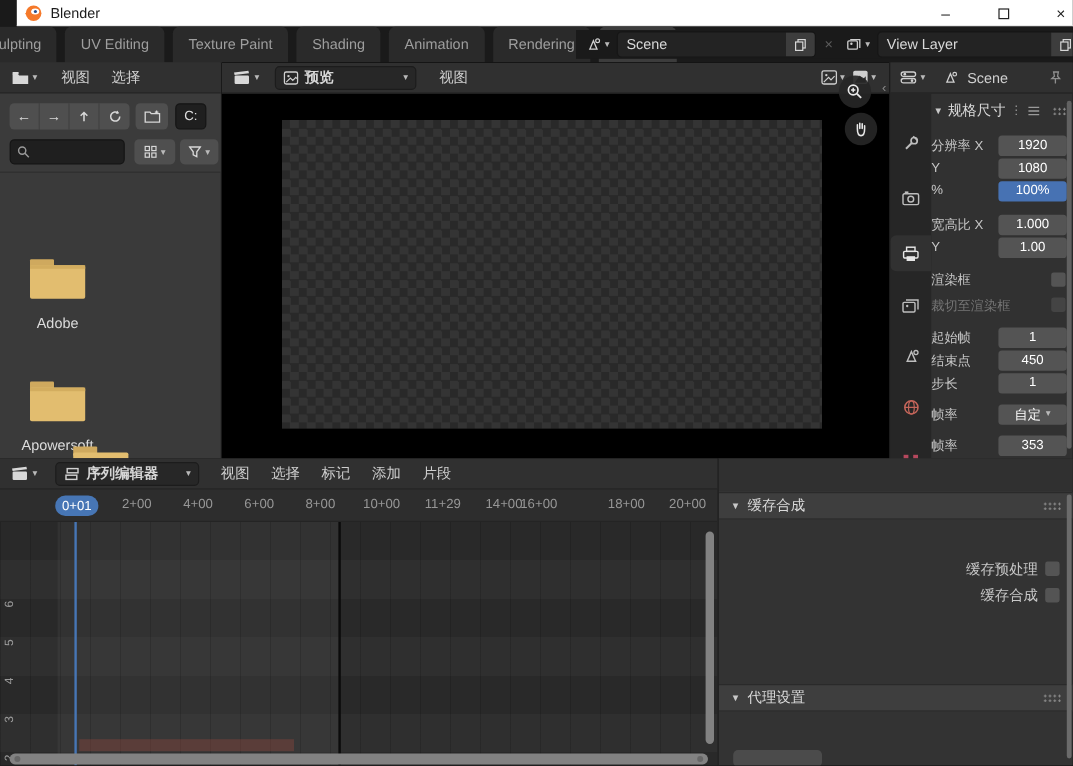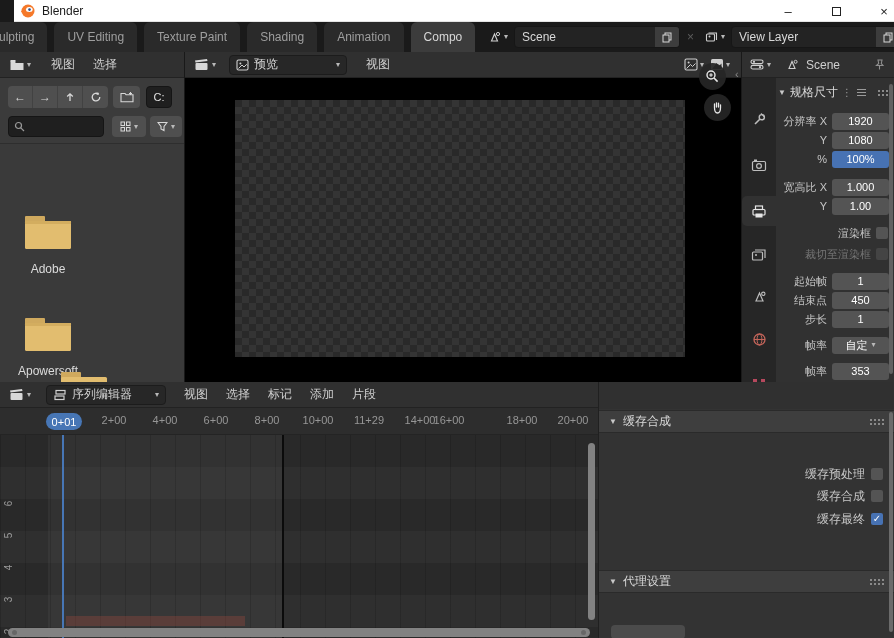--- a/index.html
+++ b/index.html
@@ -40,21 +40,21 @@
   .xbtn { width:15px; text-align:center; color:#5c5c5c; font-size:12px; }
   .chev { color:#b9b9b9; font-size:8px; line-height:1; }
 
   
   .region { position:absolute; overflow:hidden; }
   .ehdr { position:absolute; left:0; top:0; right:0; height:26px; background:#303030;
     display:flex; align-items:center; border-bottom:1px solid #222; }
   .menu { color:#cfcfcf; font-size:12px; padding:0 9px; white-space:nowrap; }
   .dropfield { height:20px; background:#272727; border:1px solid #1c1c1c;
     border-radius:4px; display:flex; align-items:center; gap:5px;
-    padding:0 6px; color:#d6d6d6; font-size:12px; }
+    padding:0 6px; color:#d6d6d6; font-size:12px;font-weight:bold; }
   .dotgrid { width:15px; height:7px;
     background:radial-gradient(circle, #8a8a8a 0.9px, transparent 1px);
     background-size:4px 4px; }
 
   
   .fb { left:0; top:52px; width:185px; height:330px; background:#3a3a3a;
     border-right:1px solid #191919; }
   .fb-tools { position:absolute; left:0; top:26px; width:100%; height:66px;
     background:#3b3b3b; border-bottom:1px solid #2e2e2e; }
   .navgroup { position:absolute; left:8px; top:8px; display:flex; }
@@ -91,21 +91,21 @@
   .ptabs { position:absolute; left:0; top:26px; width:34px; bottom:0; background:#262626; }
   .ptab { position:absolute; left:0; width:34px; height:30px; display:flex;
     align-items:center; justify-content:center; }
   .ptab.sel { background:#313131; border-radius:5px 0 0 5px; }
   .pcontent { position:absolute; left:34px; top:26px; right:0; bottom:0; }
   .sechdr { position:absolute; left:2px; right:2px; display:flex; align-items:center;
     gap:4px; color:#dadada; font-size:12px; height:20px; }
   .tri { color:#c8c8c8; font-size:8px; }
   .prow { position:absolute; left:0; right:5px; height:18px; display:flex;
     align-items:center; }
-  .plabel { flex:1; text-align:right; color:#c6c6c6; font-size:11px; padding-right:5px;
+  .plabel { flex:1; color:#c6c6c6; font-size:11px; padding-right:5px;
     white-space:nowrap; }
   .plabel.dis { color:#757575; }
   .vfield { width:57px; height:17px; background:#545454; border-radius:3px;
     color:#fff; font-size:11px; display:flex; align-items:center;
     justify-content:center; gap:4px; }
   .vfield.blue { background:#4772b3; }
   .chkbox { width:12px; height:12px; background:#545454; border-radius:2px;
     margin-right:1px; }
   .chkbox.checked { background:#4772b3; color:#fff; font-size:10px; line-height:12px;
     text-align:center; }
@@ -179,20 +179,21 @@
   </div>
 </div>
 
 <div class="topbar">
   <div class="tabs">
     <span class="wtab">ulpting</span>
     <span class="wtab">UV Editing</span>
     <span class="wtab">Texture Paint</span>
     <span class="wtab">Shading</span>
     <span class="wtab">Animation</span>
+    <span class="wtab">Rendering</span>
     <span class="wtab active">Compo</span>
   </div>
   <div class="idblock">
     <span class="iconbtn">
       <svg width="15" height="14" viewBox="0 0 14 14">
         <path d="M4 11 L7 4 L10 11 Z" fill="none" stroke="#cfcfcf" stroke-width="1.1"></path>
         <circle cx="10.5" cy="4" r="1.6" fill="none" stroke="#cfcfcf" stroke-width="1"></circle>
       </svg>
       <span class="chev">▾</span>
     </span>
@@ -577,24 +578,20 @@
   </div>
 
   <div class="crow" style="top:82px">
     <span class="clabel">缓存预处理</span>
     <span class="chkbox"></span>
   </div>
   <div class="crow" style="top:104px">
     <span class="clabel">缓存合成</span>
     <span class="chkbox"></span>
   </div>
-  <div class="crow" style="top:127px">
-    <span class="clabel">缓存最终</span>
-    <span class="chkbox checked">✓</span>
-  </div>
 
 
   <div class="panelhdr" style="top:188px">
     <span class="tri">▼</span>
     <span>代理设置</span>
     <span class="dotgrid"></span>
   </div>
 
   <div class="stubbtn"></div>
   <div class="vscroll" style="right:1px; width:4px; top:30px; height:220px; background:#6b6b6b"></div>

